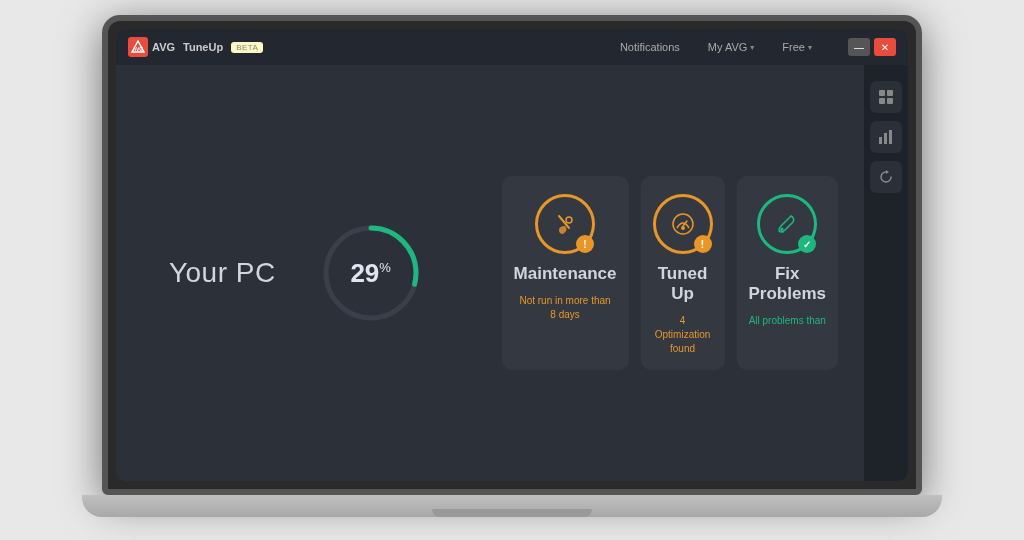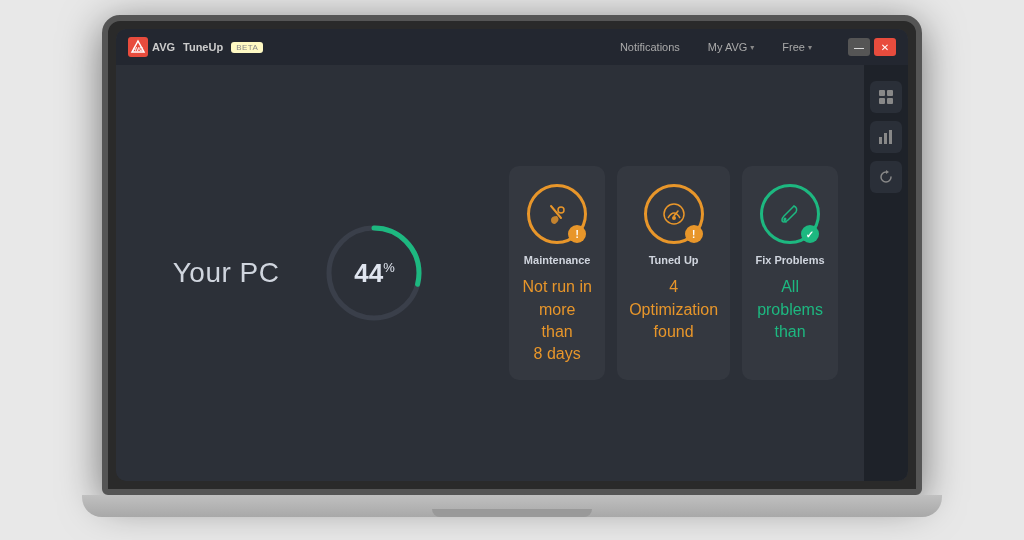--- a/index.html
+++ b/index.html
@@ -329,28 +329,28 @@
       background: #e8962a;
       color: white;
     }
 
     .badge-success {
       background: #1db880;
       color: white;
     }
 
     .card-title {
-      font-size: 11px;
+      font-size: 17px;
       font-weight: 600;
       color: #d0d5de;
       text-align: center;
     }
 
     .card-subtitle {
-      font-size: 16px;
+      font-size: 10px;
       color: #aaa;
       text-align: center;
       line-height: 1.4;
     }
 
     .card-subtitle.warning { color: #e8962a; }
     .card-subtitle.success { color: #1db880; }
   </style>
 </head>
 <body>
@@ -426,21 +426,21 @@
           <div class="hero-section">
             <span class="hero-label">Your PC</span>
 
             <div class="circle-container">
               <svg class="circle-svg" width="110" height="110" viewBox="0 0 110 110">
                 <circle class="circle-bg" cx="55" cy="55" r="45"></circle>
                 <circle class="circle-progress" cx="55" cy="55" r="45"></circle>
               </svg>
               <div class="circle-text">
                 <span class="circle-percent">
-                  <span>44</span><sup>%</sup>
+                  <span>29</span><sup>%</sup>
                 </span>
               </div>
             </div>
 
           </div>
 
           <div class="cards-section">
 
             <div class="card">
               <div class="card-icon-wrapper orange-border">

